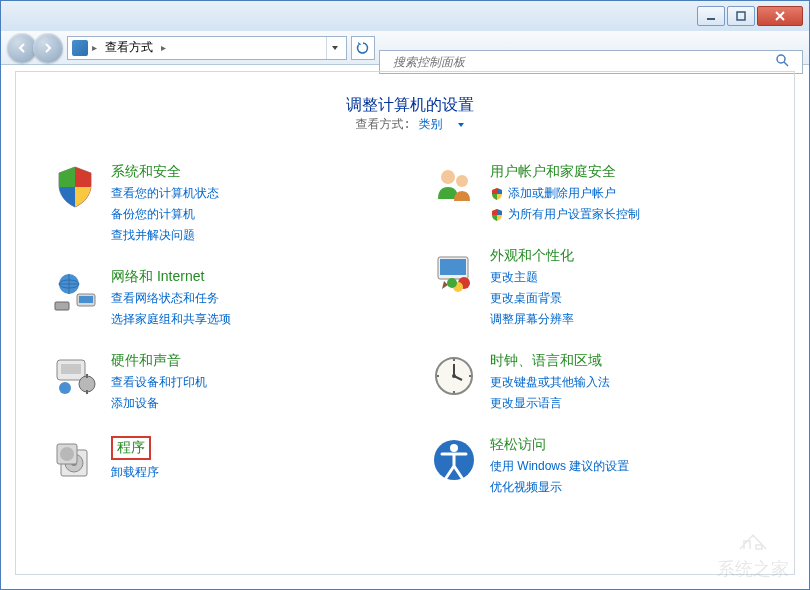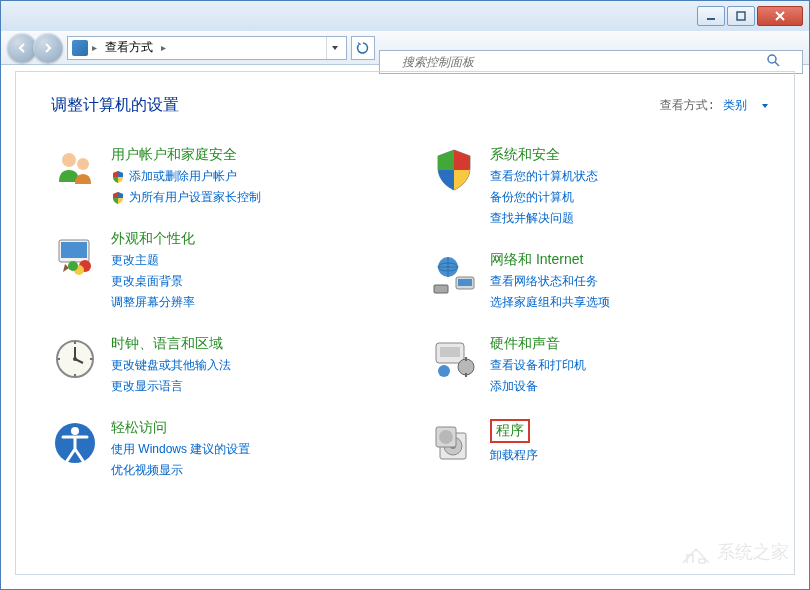--- a/index.html
+++ b/index.html
@@ -13,39 +13,39 @@
 .navbtns { display: flex; gap: 0; }
 .navcircle { width: 30px; height: 30px; border-radius: 50%; background: radial-gradient(circle at 35% 30%, #d0dce8, #a8bcd0 60%, #8ca4bc); box-shadow: inset 0 1px 2px rgba(255,255,255,.6), 0 1px 2px rgba(0,0,0,.2); display: flex; align-items: center; justify-content: center; cursor: pointer; }
 .navcircle + .navcircle { margin-left: -4px; }
 .addrbar { flex: 0 0 280px; height: 24px; border: 1px solid #9db4cc; background: #fff; display: flex; align-items: center; padding: 0 4px; gap: 4px; }
 .addricon { width: 16px; height: 16px; background: linear-gradient(135deg, #4a90d0, #2a70b0); border-radius: 2px; }
 .breadcrumb { display: flex; align-items: center; gap: 4px; flex: 1; }
 .bc-sep { color: #666; font-size: 10px; }
 .bc-item { color: #000; cursor: pointer; padding: 2px 4px; }
 .bc-drop { width: 16px; height: 22px; display: flex; align-items: center; justify-content: center; border-left: 1px solid #d0d8e0; cursor: pointer; }
 .refresh { width: 24px; height: 24px; border: 1px solid #9db4cc; background: #fff; display: flex; align-items: center; justify-content: center; cursor: pointer; }
-.searchbox { flex: 1; height: 24px; border: 1px solid #9db4cc; background: #fff; display: flex; align-items: center; padding: 0 22px; margin-top: 28px; }
+.searchbox { flex: 1; height: 24px; border: 1px solid #9db4cc; background: #fff; display: flex; align-items: center; padding: 0 13px; margin-top: 28px; }
 .searchbox input { flex: 1; border: none; outline: none; font-style: italic; color: #888; font-size: 12px; background: transparent; }
 .searchicon { color: #4a7ebb; cursor: pointer; }
 .content { padding: 30px 40px 20px 50px; }
-.header-row { display: flex; justify-content: space-between; align-items: center; margin-bottom: 30px; }
+.header-row { display: flex; justify-content: space-between; align-items: center; margin-bottom: 30px; flex-direction: column; }
 .page-title { font-size: 16px; color: #003399; font-weight: normal; }
 .viewby { display: flex; align-items: center; gap: 8px; color: #666; font-family: Liberation Mono, monospace; }
 .viewby-link { color: #0066cc; cursor: pointer; display: flex; align-items: center; gap: 14px; }
 .categories { display: flex; gap: 40px; }
 .col { flex: 1; display: flex; flex-direction: column; gap: 24px; }
 .category { display: flex; gap: 12px; }
 .caticon { width: 48px; height: 48px; flex-shrink: 0; display: flex; align-items: center; justify-content: center; }
 .catbody { flex: 1; }
 .cattitle { color: #258b23; font-size: 14px; cursor: pointer; display: inline-block; margin-bottom: 4px; }
 .cattitle.highlighted { border: 2px solid #d43a2e; padding: 1px 4px; }
 .sublinks { display: flex; flex-direction: column; gap: 4px; }
 .sublink { color: #0066cc; cursor: pointer; font-size: 12px; display: flex; align-items: center; gap: 4px; }
 .shield { width: 14px; height: 14px; }
-.watermark { position: absolute; right: 20px; bottom: 24px; opacity: 0.15; font-size: 18px; color: #666; display: flex; align-items: center; gap: 6px; pointer-events: none; }
+.watermark { position: absolute; right: 20px; bottom: 8px; opacity: 0.15; font-size: 18px; color: #666; display: flex; align-items: center; gap: 6px; pointer-events: none; flex-direction: column; }
 .inner-border { position: absolute; left: 14px; right: 14px; top: 70px; bottom: 14px; border: 1px solid #d0d8e0; pointer-events: none; }
 </style>
 </head>
 <body>
 
 <div class="window">
   <div class="titlebar">
     <div class="winbtn">
         <svg width="10" height="10" viewBox="0 0 10 10">
           <rect x="1" y="7" width="8" height="2" fill="#3a5a7a"></rect>
@@ -114,20 +114,111 @@
         <span class="viewby-link">
             <span>类别</span> 
             <svg width="8" height="8" viewBox="0 0 8 8">
               <path d="M1 2 L4 6 L7 2" fill="#0066cc"></path>
             </svg>
           </span>
       </div>
     </div>
 
     <div class="categories">
+      <div class="col" id="left-col">
+          <div class="category">
+      <div class="caticon">
+              <svg width="48" height="48" viewBox="0 0 48 48">
+                <path d="M24 4 L40 10 L40 22 C40 32 33 40 24 44 C15 40 8 32 8 22 L8 10 Z" fill="#f0f0f0" stroke="#888" stroke-width="1"></path>
+                <path d="M24 4 L40 10 L40 22 C40 32 33 40 24 44 L24 4" fill="#d43a2e"></path>
+                <path d="M24 4 L24 24 L8 24 L8 10 Z" fill="#44a838"></path>
+                <path d="M24 24 L40 24 L40 22 C40 32 33 40 24 44 Z" fill="#f8c840"></path>
+                <path d="M24 24 L8 24 L8 22 C8 32 15 40 24 44 Z" fill="#2a70c0"></path>
+              </svg>
+            </div>
+      <div class="catbody">
+        <a class="cattitle"><span>系统和安全</span></a>
+        <div class="sublinks">
+                <a class="sublink">
+                  <span>查看您的计算机状态</span>
+                </a>
+                <a class="sublink">
+                  <span>备份您的计算机</span>
+                </a>
+                <a class="sublink">
+                  <span>查找并解决问题</span>
+                </a>
+              </div>
+      </div>
+          </div>
+          <div class="category">
+      <div class="caticon">
+              <svg width="48" height="48" viewBox="0 0 48 48">
+                <circle cx="18" cy="16" r="10" fill="#4a90d0"></circle>
+                <ellipse cx="18" cy="16" rx="10" ry="4" fill="none" stroke="#2a70b0"></ellipse>
+                <path d="M18 6 L18 26 M8 16 L28 16" stroke="#2a70b0"></path>
+                <rect x="26" y="26" width="18" height="12" rx="2" fill="#d8d8d8" stroke="#888"></rect>
+                <rect x="28" y="28" width="14" height="7" fill="#4a90d0"></rect>
+                <rect x="4" y="34" width="14" height="8" rx="1" fill="#a8a8a8" stroke="#666"></rect>
+              </svg>
+            </div>
+      <div class="catbody">
+        <a class="cattitle"><span>网络和 Internet</span></a>
+        <div class="sublinks">
+                <a class="sublink">
+                  <span>查看网络状态和任务</span>
+                </a>
+                <a class="sublink">
+                  <span>选择家庭组和共享选项</span>
+                </a>
+              </div>
+      </div>
+          </div>
+          <div class="category">
+      <div class="caticon">
+              <svg width="48" height="48" viewBox="0 0 48 48">
+                <rect x="6" y="8" width="28" height="20" rx="3" fill="#e8e8e8" stroke="#888"></rect>
+                <rect x="10" y="12" width="20" height="10" fill="#c8c8c8"></rect>
+                <circle cx="36" cy="32" r="8" fill="#b8b8b8" stroke="#666"></circle>
+                <path d="M36 26 L36 22 M36 38 L36 42" stroke="#666" stroke-width="2"></path>
+                <circle cx="14" cy="36" r="6" fill="#4a90d0"></circle>
+              </svg>
+            </div>
+      <div class="catbody">
+        <a class="cattitle"><span>硬件和声音</span></a>
+        <div class="sublinks">
+                <a class="sublink">
+                  <span>查看设备和打印机</span>
+                </a>
+                <a class="sublink">
+                  <span>添加设备</span>
+                </a>
+              </div>
+      </div>
+          </div>
+          <div class="category">
+      <div class="caticon">
+              <svg width="48" height="48" viewBox="0 0 48 48">
+                <rect x="10" y="14" width="26" height="26" rx="2" fill="#e8e8e8" stroke="#888"></rect>
+                <circle cx="23" cy="27" r="9" fill="#c8c8c8" stroke="#888"></circle>
+                <circle cx="23" cy="27" r="3" fill="#888"></circle>
+                <rect x="6" y="8" width="20" height="20" rx="2" fill="#d8d8d8" stroke="#888"></rect>
+                <circle cx="16" cy="18" r="7" fill="#b8b8b8"></circle>
+              </svg>
+            </div>
+      <div class="catbody">
+        <a class="cattitle highlighted"><span>程序</span></a>
+        <div class="sublinks">
+                <a class="sublink">
+                  <span>卸载程序</span>
+                </a>
+              </div>
+      </div>
+          </div>
+        </div>
       <div class="col" id="right-col">
           <div class="category">
       <div class="caticon">
               <svg width="48" height="48" viewBox="0 0 48 48">
                 <circle cx="18" cy="14" r="7" fill="#f4c89a"></circle>
                 <path d="M8 36 Q8 24 18 24 Q28 24 28 36 Z" fill="#44a838"></path>
                 <circle cx="32" cy="18" r="6" fill="#f4c89a"></circle>
                 <path d="M24 38 Q24 28 32 28 Q40 28 40 38 Z" fill="#d88838"></path>
               </svg>
             </div>
@@ -219,111 +310,20 @@
                 <a class="sublink">
                   <span>使用 Windows 建议的设置</span>
                 </a>
                 <a class="sublink">
                   <span>优化视频显示</span>
                 </a>
               </div>
       </div>
           </div>
         </div>
-      <div class="col" id="left-col">
-          <div class="category">
-      <div class="caticon">
-              <svg width="48" height="48" viewBox="0 0 48 48">
-                <path d="M24 4 L40 10 L40 22 C40 32 33 40 24 44 C15 40 8 32 8 22 L8 10 Z" fill="#f0f0f0" stroke="#888" stroke-width="1"></path>
-                <path d="M24 4 L40 10 L40 22 C40 32 33 40 24 44 L24 4" fill="#d43a2e"></path>
-                <path d="M24 4 L24 24 L8 24 L8 10 Z" fill="#44a838"></path>
-                <path d="M24 24 L40 24 L40 22 C40 32 33 40 24 44 Z" fill="#f8c840"></path>
-                <path d="M24 24 L8 24 L8 22 C8 32 15 40 24 44 Z" fill="#2a70c0"></path>
-              </svg>
-            </div>
-      <div class="catbody">
-        <a class="cattitle"><span>系统和安全</span></a>
-        <div class="sublinks">
-                <a class="sublink">
-                  <span>查看您的计算机状态</span>
-                </a>
-                <a class="sublink">
-                  <span>备份您的计算机</span>
-                </a>
-                <a class="sublink">
-                  <span>查找并解决问题</span>
-                </a>
-              </div>
-      </div>
-          </div>
-          <div class="category">
-      <div class="caticon">
-              <svg width="48" height="48" viewBox="0 0 48 48">
-                <circle cx="18" cy="16" r="10" fill="#4a90d0"></circle>
-                <ellipse cx="18" cy="16" rx="10" ry="4" fill="none" stroke="#2a70b0"></ellipse>
-                <path d="M18 6 L18 26 M8 16 L28 16" stroke="#2a70b0"></path>
-                <rect x="26" y="26" width="18" height="12" rx="2" fill="#d8d8d8" stroke="#888"></rect>
-                <rect x="28" y="28" width="14" height="7" fill="#4a90d0"></rect>
-                <rect x="4" y="34" width="14" height="8" rx="1" fill="#a8a8a8" stroke="#666"></rect>
-              </svg>
-            </div>
-      <div class="catbody">
-        <a class="cattitle"><span>网络和 Internet</span></a>
-        <div class="sublinks">
-                <a class="sublink">
-                  <span>查看网络状态和任务</span>
-                </a>
-                <a class="sublink">
-                  <span>选择家庭组和共享选项</span>
-                </a>
-              </div>
-      </div>
-          </div>
-          <div class="category">
-      <div class="caticon">
-              <svg width="48" height="48" viewBox="0 0 48 48">
-                <rect x="6" y="8" width="28" height="20" rx="3" fill="#e8e8e8" stroke="#888"></rect>
-                <rect x="10" y="12" width="20" height="10" fill="#c8c8c8"></rect>
-                <circle cx="36" cy="32" r="8" fill="#b8b8b8" stroke="#666"></circle>
-                <path d="M36 26 L36 22 M36 38 L36 42" stroke="#666" stroke-width="2"></path>
-                <circle cx="14" cy="36" r="6" fill="#4a90d0"></circle>
-              </svg>
-            </div>
-      <div class="catbody">
-        <a class="cattitle"><span>硬件和声音</span></a>
-        <div class="sublinks">
-                <a class="sublink">
-                  <span>查看设备和打印机</span>
-                </a>
-                <a class="sublink">
-                  <span>添加设备</span>
-                </a>
-              </div>
-      </div>
-          </div>
-          <div class="category">
-      <div class="caticon">
-              <svg width="48" height="48" viewBox="0 0 48 48">
-                <rect x="10" y="14" width="26" height="26" rx="2" fill="#e8e8e8" stroke="#888"></rect>
-                <circle cx="23" cy="27" r="9" fill="#c8c8c8" stroke="#888"></circle>
-                <circle cx="23" cy="27" r="3" fill="#888"></circle>
-                <rect x="6" y="8" width="20" height="20" rx="2" fill="#d8d8d8" stroke="#888"></rect>
-                <circle cx="16" cy="18" r="7" fill="#b8b8b8"></circle>
-              </svg>
-            </div>
-      <div class="catbody">
-        <a class="cattitle highlighted"><span>程序</span></a>
-        <div class="sublinks">
-                <a class="sublink">
-                  <span>卸载程序</span>
-                </a>
-              </div>
-      </div>
-          </div>
-        </div>
     </div>
   </div>
 
   <div class="watermark">
     <svg width="30" height="26" viewBox="0 0 30 26">
         <path d="M2 24 L15 10 L28 24 M6 24 L6 16 L12 16 L12 24 M18 20 L24 20 L24 24 L18 24 Z" stroke="#666" stroke-width="1.5" fill="none"></path>
       </svg>
     <span>系统之家</span>
   </div>
 </div>

